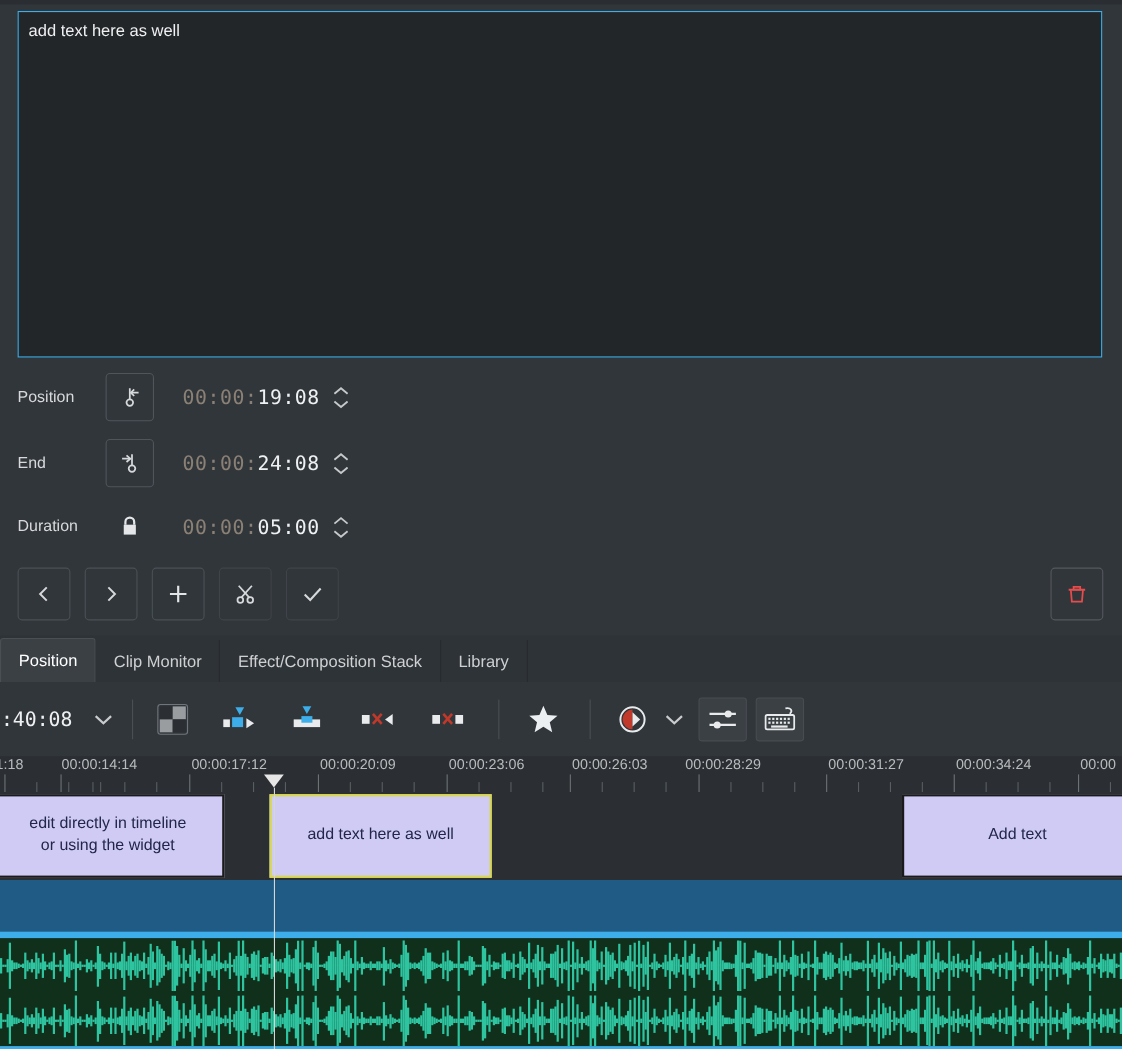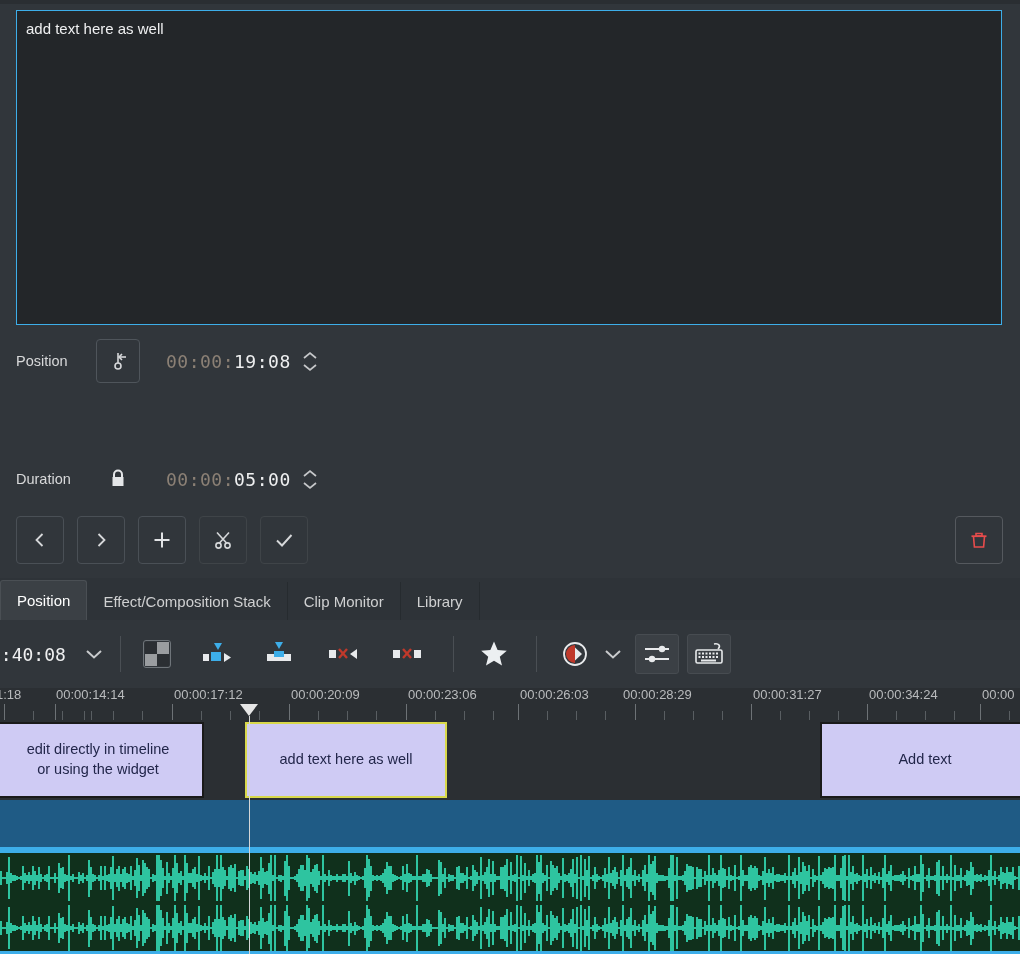--- a/index.html
+++ b/index.html
@@ -182,20 +182,40 @@
       <span class="spin">
         <svg width="16" height="9" viewBox="0 0 16 9">
             <polyline points="2,7 8,2 14,7" fill="none" stroke="#c6c8ca" stroke-width="1.7"></polyline>
           </svg>
         <svg width="16" height="9" viewBox="0 0 16 9">
             <polyline points="2,2 8,7 14,2" fill="none" stroke="#c6c8ca" stroke-width="1.7"></polyline>
           </svg>
       </span>
     </div>
 
+    <div class="field-row" style="top:401px;width:1020px;">
+      <span class="field-label">End</span>
+      <div class="icon-btn">
+        <svg width="22" height="22" viewBox="0 0 22 22">
+          <line x1="13" y1="3" x2="13" y2="13" stroke="#d6d8da" stroke-width="1.6"></line>
+          <circle cx="13" cy="16" r="3" fill="none" stroke="#d6d8da" stroke-width="1.6"></circle>
+          <line x1="4" y1="7" x2="11.5" y2="7" stroke="#d6d8da" stroke-width="1.6"></line>
+          <polyline points="8,4 11.5,7 8,10" fill="none" stroke="#d6d8da" stroke-width="1.6"></polyline>
+        </svg>
+      </div>
+      <span class="timecode"><span class="dim">00:00:</span>24:08</span>
+      <span class="spin">
+        <svg width="16" height="9" viewBox="0 0 16 9">
+            <polyline points="2,7 8,2 14,7" fill="none" stroke="#c6c8ca" stroke-width="1.7"></polyline>
+          </svg>
+        <svg width="16" height="9" viewBox="0 0 16 9">
+            <polyline points="2,2 8,7 14,2" fill="none" stroke="#c6c8ca" stroke-width="1.7"></polyline>
+          </svg>
+      </span>
+    </div>
 
     <div class="field-row" style="top:459px;width:1020px;">
       <span class="field-label">Duration</span>
       <div class="lock-holder">
         <svg width="20" height="22" viewBox="0 0 20 22">
           <path d="M6 9 V6.5 A4 4 0 0 1 14 6.5 V9" fill="none" stroke="#e4e6e8" stroke-width="2"></path>
           <rect x="4.5" y="9" width="11" height="9" fill="#e4e6e8"></rect>
         </svg>
       </div>
       <span class="timecode"><span class="dim">00:00:</span>05:00</span>
@@ -247,24 +267,24 @@
         </svg>
       </div>
     </div>
   </div>
 
   <div class="tabbar">
     <div class="tab active">
         <span>Position</span>
       </div>
     <div class="tab">
-        <span>Effect/Composition Stack</span>
+        <span>Clip Monitor</span>
       </div>
     <div class="tab">
-        <span>Clip Monitor</span>
+        <span>Effect/Composition Stack</span>
       </div>
     <div class="tab">
         <span>Library</span>
       </div>
   </div>
 
   <div class="tl-toolbar">
     <span class="tl-timecode"><span class="dim">0</span><span>:40:08</span></span>
     <span class="chev">
       <svg width="20" height="12" viewBox="0 0 20 12">

